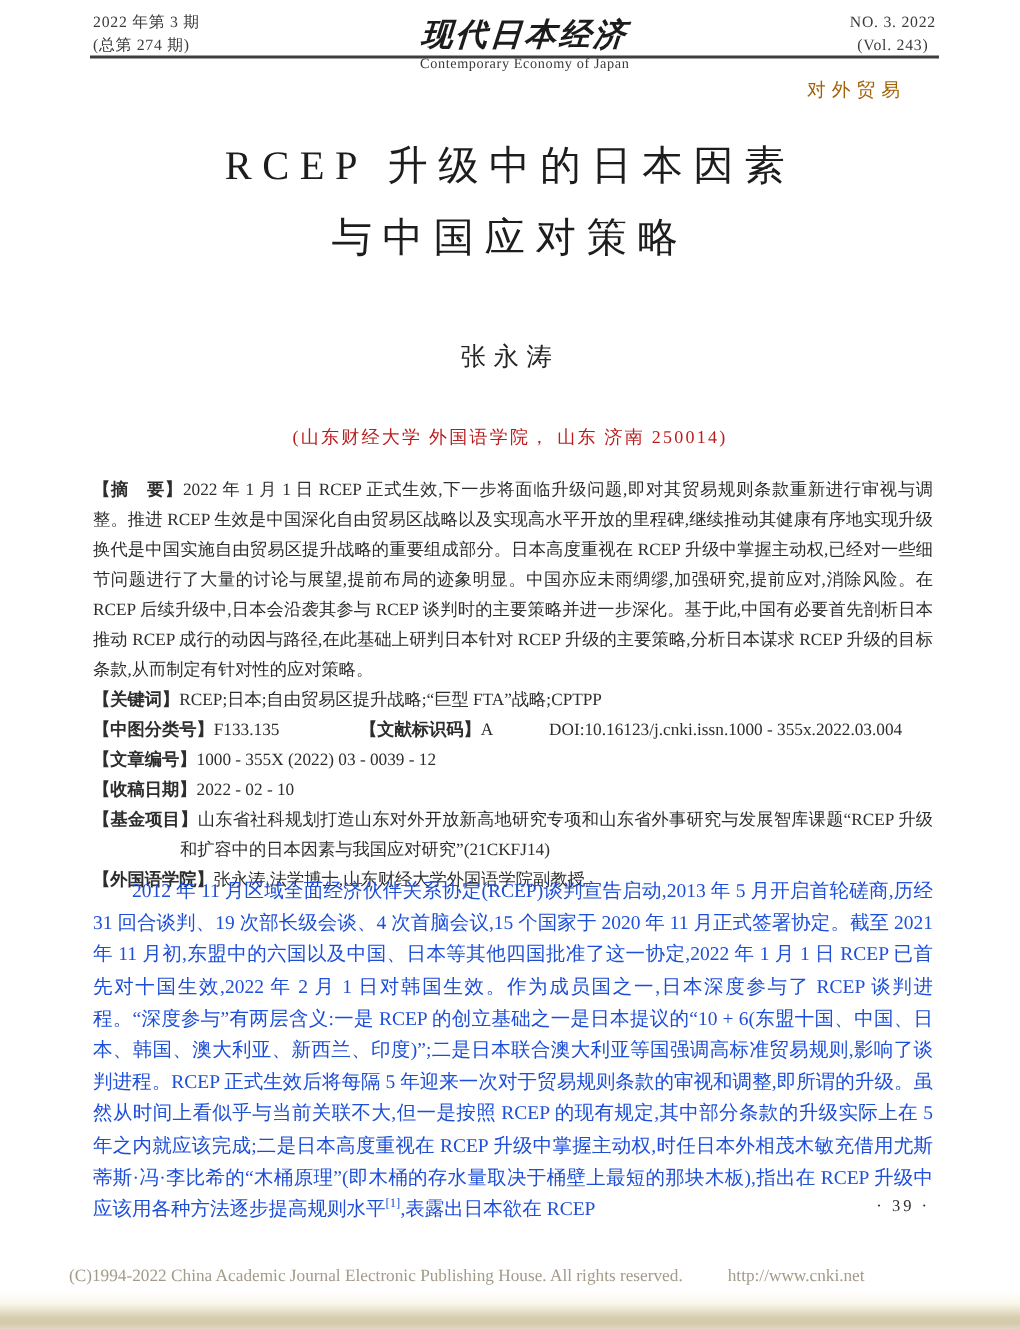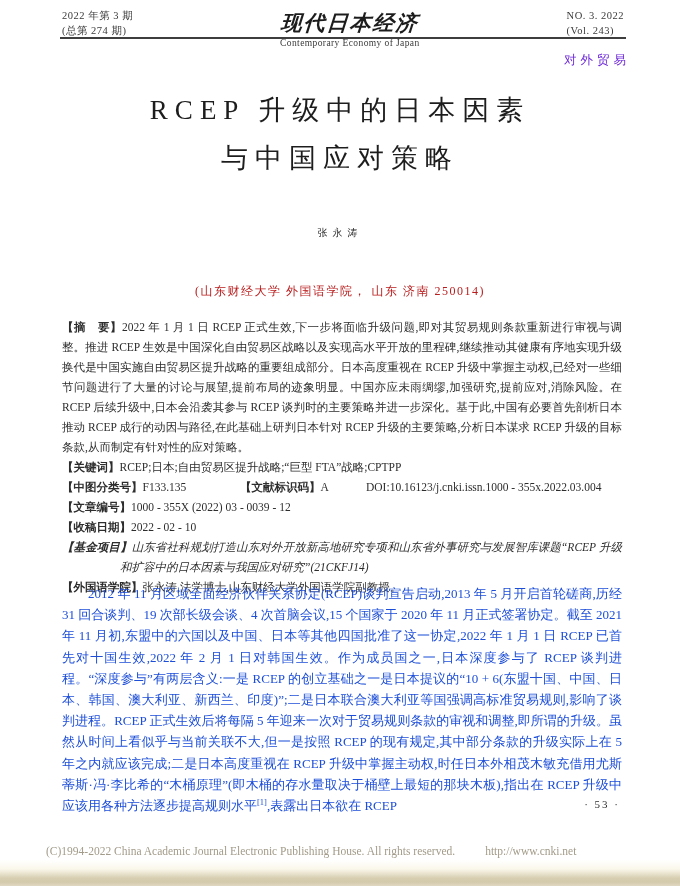--- a/index.html
+++ b/index.html
@@ -12,64 +12,64 @@
     color:#2b2b2b;
   }
   .page { position:absolute; inset:0; }
 
   
   .header {
     position:absolute; top:8px; left:62px; right:56px;
     display:flex; justify-content:space-between; align-items:flex-start;
   }
   .h-side { font-size:10.5px; line-height:15px; color:#3a3a3a; letter-spacing:0.5px; }
-  .h-side.right { text-align:left; }
+  .h-side.right { text-align:center; }
   .h-center { text-align:center; margin-top:1px; }
   .masthead-zh {
     font-size:21px; font-weight:bold; font-style:italic;
     letter-spacing:2px; color:#1c1c1c; transform:skewX(-4deg);
   }
   .masthead-en { font-size:9.5px; color:#3a3a3a; letter-spacing:0.4px; margin-top:1px; }
   .rule {
     position:absolute; top:37px; left:60px; right:54px;
     border-top:2.5px solid #3e3e3e;
   }
   .section-label {
-    position:absolute; top:52px; right:50px;
-    font-size:12.5px; letter-spacing:4px; color:#6d28d9;
+    position:absolute; top:52px; right:76px;
+    font-size:12.5px; letter-spacing:4px; color:#a16207;
   }
 
   
   .title-line {
     position:absolute; left:0; right:0; text-align:center;
     font-size:27px; letter-spacing:7px; color:#1d1d1d; font-weight:500;
   }
   .title-line.l1 { top:92px; }
   .title-line.l2 { top:140px; }
   .author-name {
     position:absolute; top:226px; left:0; right:0; text-align:center;
-    font-size:10px; letter-spacing:5px; color:#262626;
+    font-size:17px; letter-spacing:5px; color:#262626;
   }
   .affiliation {
     position:absolute; top:283px; left:0; right:0; text-align:center;
     font-size:12px; letter-spacing:1.5px; color:#b91c1c;
   }
 
   
   .meta {
     position:absolute; top:317px; left:62px; right:58px;
     font-size:11.5px; line-height:20px; text-align:justify; color:#2d2d2d;
   }
   .meta p { margin:0; }
   .meta .label { font-weight:bold; }
   .clc-row { display:flex; text-align:left; }
   .clc-row .c1 { width:178px; }
   .clc-row .c2 { width:126px; }
   .clc-row .c3 { flex:1; }
-  .fund { padding-left:58px; text-indent:-58px;font-style:italic; }
+  .fund { padding-left:58px; text-indent:-58px; }
 
   
   .body-text {
     position:absolute; top:583px; left:62px; right:58px;
     font-size:13px; line-height:21.2px; text-align:justify; color:#1d4ed8;font-family:Liberation Serif, serif;
   }
   .body-text p { margin:0; text-indent:2em; }
   .body-text sup { font-size:8.5px; line-height:0; }
 
   .page-number {
@@ -128,20 +128,20 @@
     <p><span class="label">【文章编号】</span><span>1000 - 355X (2022) 03 - 0039 - 12</span></p>
     <p><span class="label">【收稿日期】</span><span>2022 - 02 - 10</span></p>
     <p class="fund"><span class="label">【基金项目】</span><span>山东省社科规划打造山东对外开放新高地研究专项和山东省外事研究与发展智库课题“RCEP 升级和扩容中的日本因素与我国应对研究”(21CKFJ14)</span></p>
     <p><span class="label">【外国语学院】</span><span>张永涛,法学博士,山东财经大学外国语学院副教授。</span></p>
   </div>
 
   <div class="body-text">
     <p><span>2012 年 11 月区域全面经济伙伴关系协定(RCEP)谈判宣告启动,2013 年 5 月开启首轮磋商,历经 31 回合谈判、19 次部长级会谈、4 次首脑会议,15 个国家于 2020 年 11 月正式签署协定。截至 2021 年 11 月初,东盟中的六国以及中国、日本等其他四国批准了这一协定,2022 年 1 月 1 日 RCEP 已首先对十国生效,2022 年 2 月 1 日对韩国生效。作为成员国之一,日本深度参与了 RCEP 谈判进程。“深度参与”有两层含义:一是 RCEP 的创立基础之一是日本提议的“10 + 6(东盟十国、中国、日本、韩国、澳大利亚、新西兰、印度)”;二是日本联合澳大利亚等国强调高标准贸易规则,影响了谈判进程。RCEP 正式生效后将每隔 5 年迎来一次对于贸易规则条款的审视和调整,即所谓的升级。虽然从时间上看似乎与当前关联不大,但一是按照 RCEP 的现有规定,其中部分条款的升级实际上在 5 年之内就应该完成;二是日本高度重视在 RCEP 升级中掌握主动权,时任日本外相茂木敏充借用尤斯蒂斯·冯·李比希的“木桶原理”(即木桶的存水量取决于桶壁上最短的那块木板),指出在 RCEP 升级中应该用各种方法逐步提高规则水平</span><sup>[1]</sup><span>,表露出日本欲在 RCEP</span></p>
   </div>
 
-  <div class="page-number">· 53 ·</div>
+  <div class="page-number">· 39 ·</div>
 
   <div class="footer">
     <span>(C)1994-2022 China Academic Journal Electronic Publishing House. All rights reserved.</span><span class="url">http://www.cnki.net</span>
   </div>
   <div class="bottom-strip"></div>
 
 </div>
 
 </body></html>

